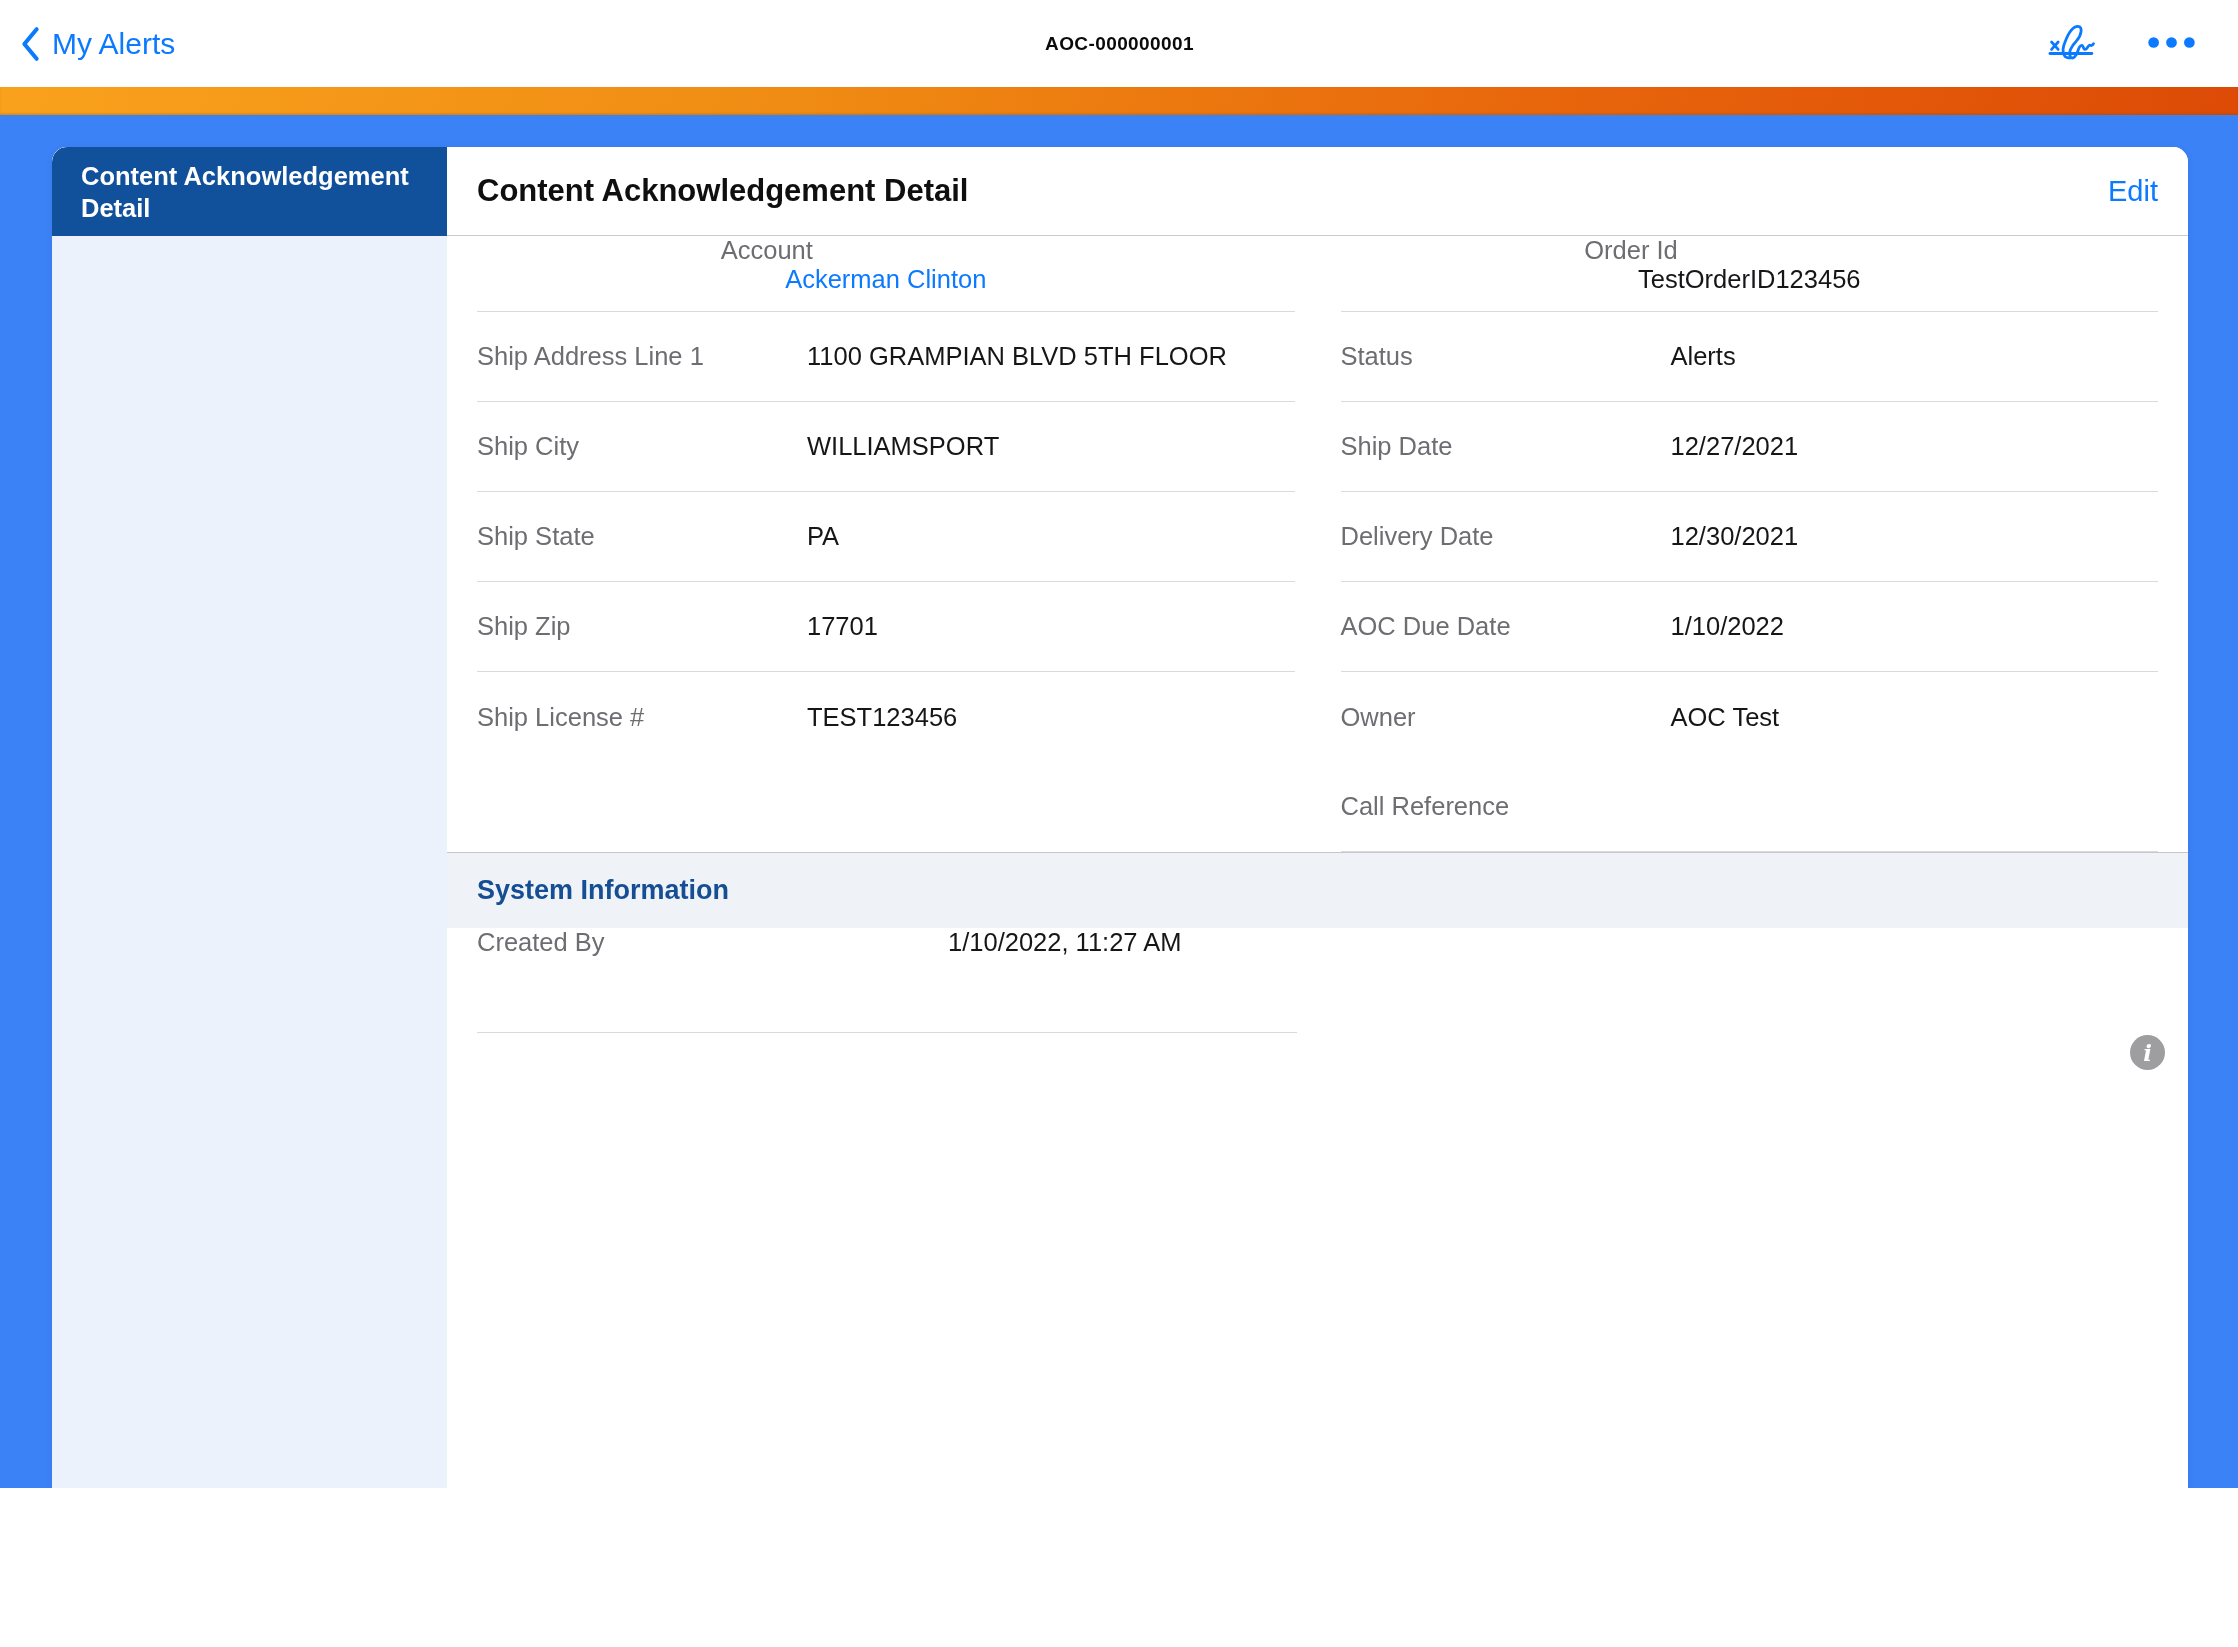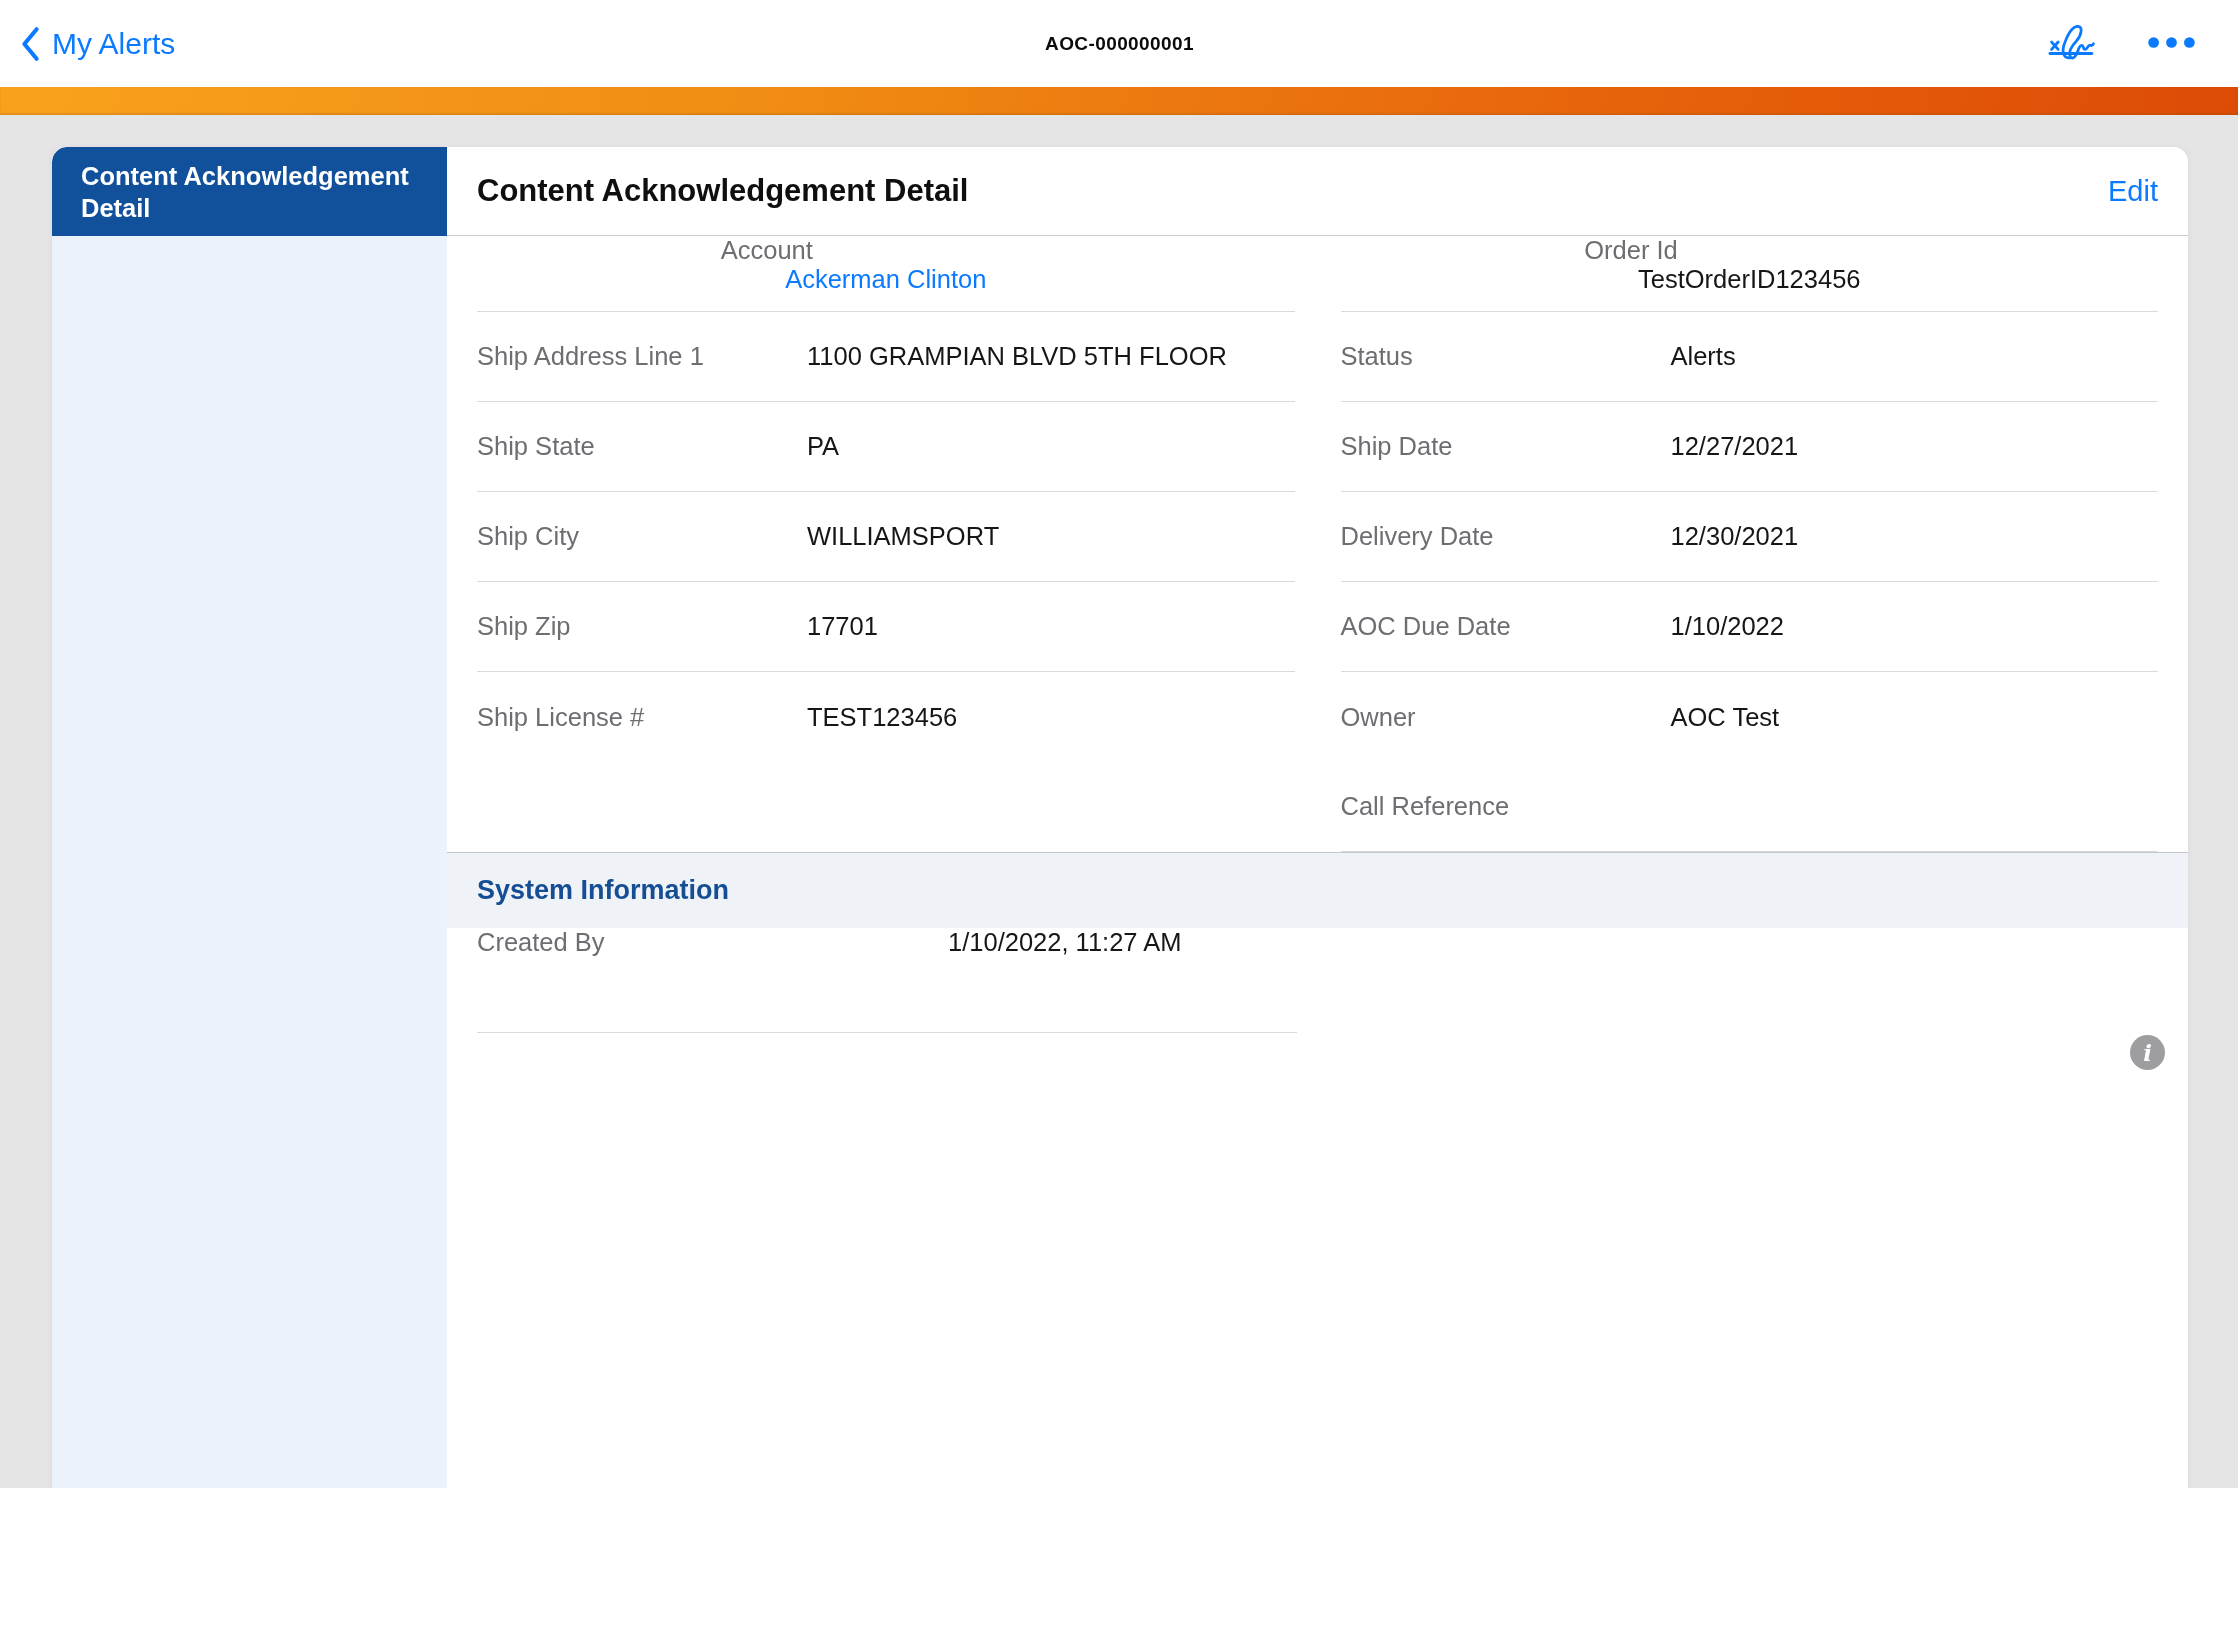--- a/index.html
+++ b/index.html
@@ -1,18 +1,18 @@
 <!DOCTYPE html>
 <html style="font-size:13px"><head>
 <meta charset="utf-8">
 <style>
   html,body{margin:0;padding:0;}
   .screen{
     position:relative;width:2239px;height:1488px;overflow:hidden;
-    background:#e5e5e5;font-family:"Liberation Sans",sans-serif;
+    background:#3b82f6;font-family:"Liberation Sans",sans-serif;
     -webkit-font-smoothing:antialiased;
   }
   
   .navbar{position:relative;height:87px;background:#ffffff;display:flex;align-items:center;}
   .nav-back{position:absolute;left:21.4px;top:0;height:87px;display:flex;align-items:center;gap:11.5px;color:#0B7AFF;font-size:30px;cursor:pointer;}
   .nav-back svg{display:block;}
   .nav-title{position:absolute;left:0;right:0;text-align:center;font-size:19px;font-weight:600;color:#0a0a0a;letter-spacing:0.4px;}
   .nav-actions{position:absolute;right:43px;top:0;height:87px;display:flex;align-items:center;gap:51px;}
   .icon-btn{display:flex;align-items:center;justify-content:center;cursor:pointer;}
   
@@ -124,26 +124,26 @@
           <div class="fcol">
             <div class="frow first">
               <div class="flabel">Account</div>
               <div class="fvalue link">Ackerman Clinton</div>
             </div>
             <div class="frow">
               <div class="flabel">Ship Address Line 1</div>
               <div class="fvalue">1100 GRAMPIAN BLVD 5TH FLOOR</div>
             </div>
             <div class="frow">
+              <div class="flabel">Ship City</div>
+              <div class="fvalue">WILLIAMSPORT</div>
+            </div>
+            <div class="frow">
               <div class="flabel">Ship State</div>
               <div class="fvalue">PA</div>
-            </div>
-            <div class="frow">
-              <div class="flabel">Ship City</div>
-              <div class="fvalue">WILLIAMSPORT</div>
             </div>
             <div class="frow">
               <div class="flabel">Ship Zip</div>
               <div class="fvalue">17701</div>
             </div>
             <div class="frow last">
               <div class="flabel">Ship License #</div>
               <div class="fvalue">TEST123456</div>
             </div>
           </div>

